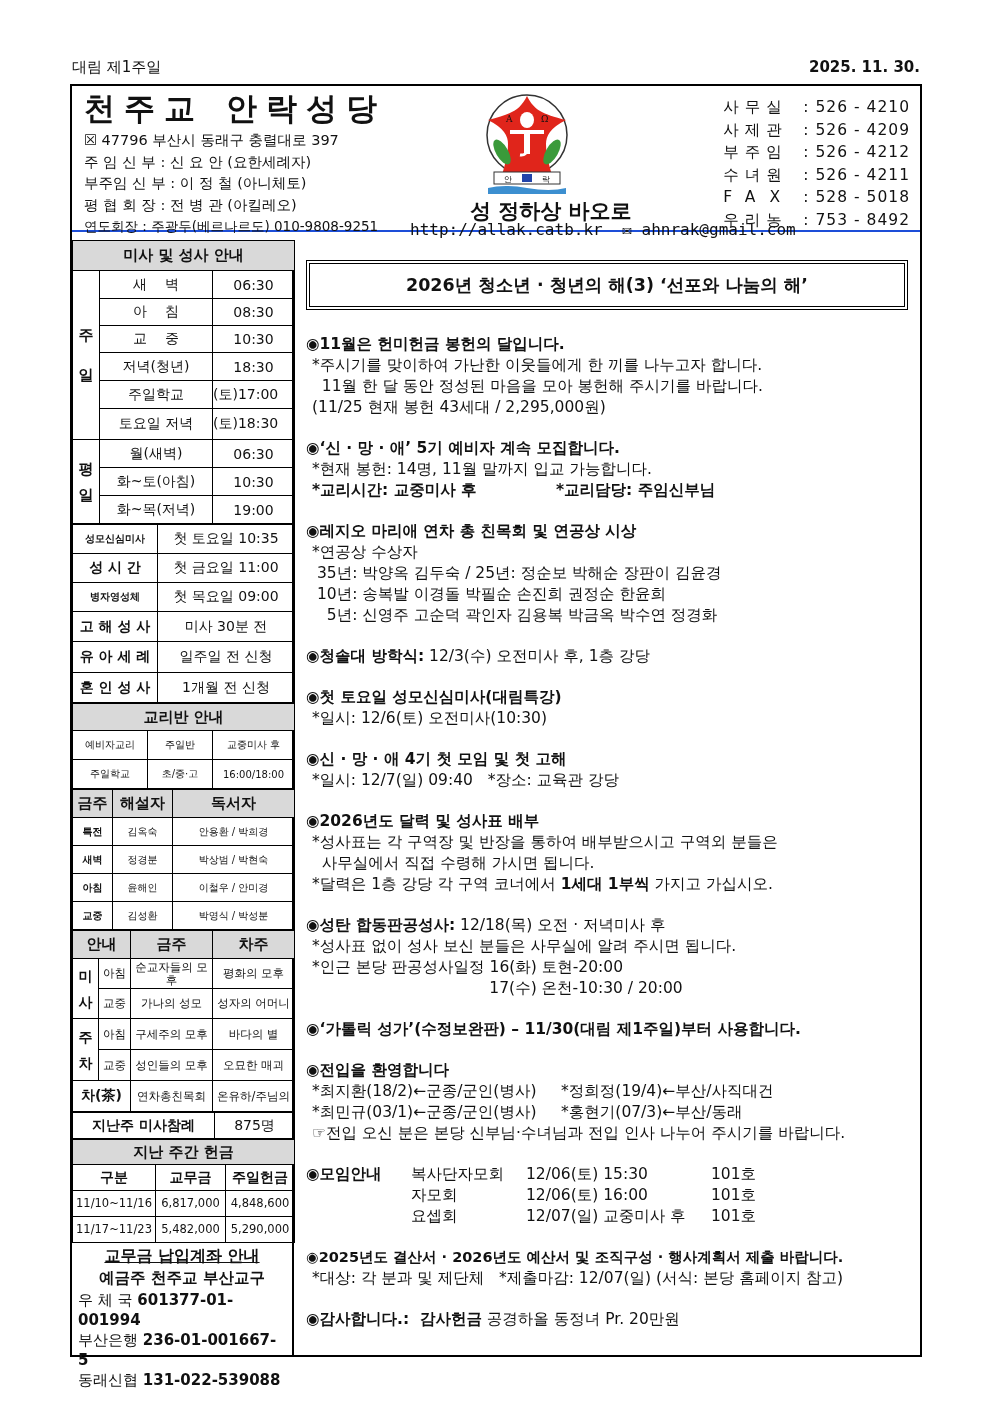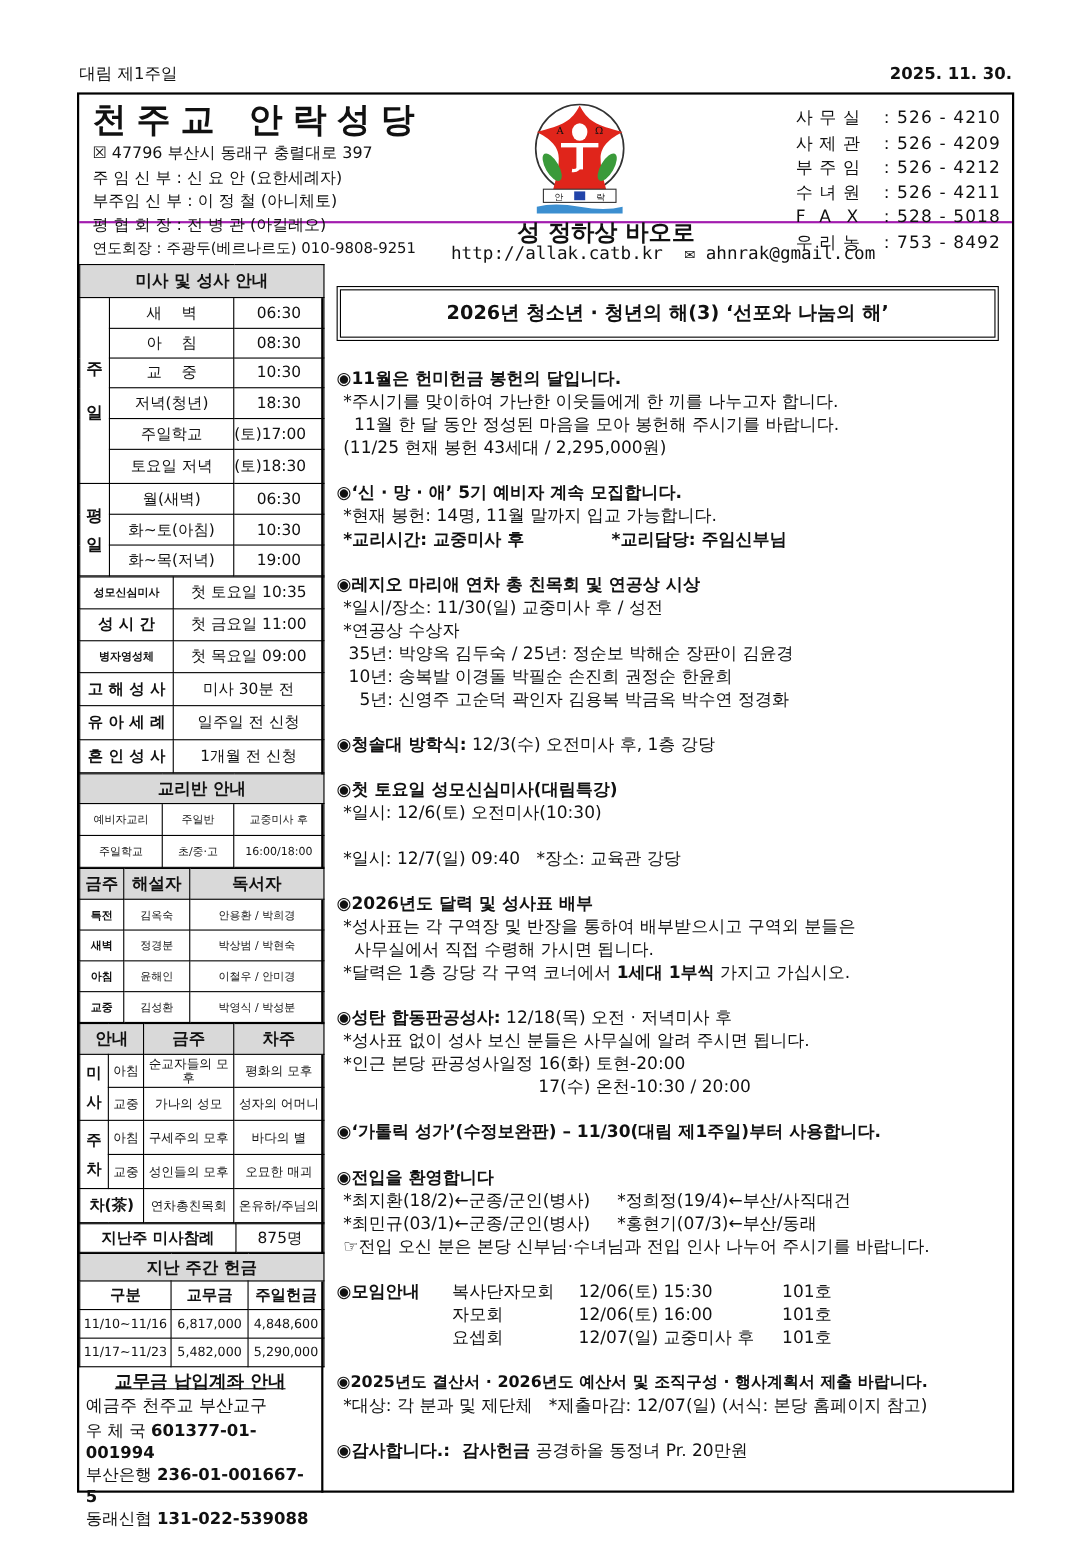--- a/index.html
+++ b/index.html
@@ -8,21 +8,21 @@
     font-family: "DejaVu Sans", "Liberation Sans", sans-serif;
     color: #111; position: relative; overflow: hidden;
   }
   .top-line { position: absolute; top: 58px; left: 72px; right: 72px; height: 24px; font-size: 15px; }
   .top-line .season { position: absolute; left: 0; top: 0; }
   .top-line .date { position: absolute; right: 0; top: 0; font-weight: bold; }
 
   .page { position: absolute; left: 70px; top: 84px; width: 852px; height: 1273px; border: 2px solid #000; }
 
   
-  .header { position: absolute; left: 0; top: 0; width: 848px; height: 117px; border-bottom: 2px solid #a21caf; }
+  .header { position: absolute; left: 0; top: 0; width: 848px; height: 146px; border-bottom: 2px solid #1d4ed8; }
   .church-name { position: absolute; left: 12px; top: 2px; font-size: 31px; font-weight: bold; letter-spacing: 9px; }
   .church-name .sp { display: inline-block; width: 22px; }
   .info { position: absolute; left: 12px; top: 44px; font-size: 14.5px; line-height: 21.5px; }
   .info div { white-space: nowrap; }
   .info .small { font-size: 13.5px; }
   .logo { position: absolute; left: 412px; top: 6px; width: 86px; height: 108px; }
   .patron { position: absolute; left: 398px; top: 111px; font-size: 21px; font-weight: bold; }
   .links { position: absolute; left: 338px; top: 134px; font-size: 16px; font-family: "DejaVu Sans Mono", monospace; white-space: nowrap; text-align: center; }
   .links span { margin-right: 10px; }
   .contacts { position: absolute; right: 10px; top: 10px; font-size: 15.5px; line-height: 22.5px; }
@@ -33,21 +33,21 @@
   
   .left { position: absolute; left: 0; top: 154px; width: 222px; height: 1117px; border-right: 2px solid #000; }
   table { border-collapse: collapse; width: 222px; table-layout: fixed; }
   td, th { border: 1px solid #000; text-align: center; font-weight: normal; font-size: 14px; padding: 0; }
   .hdr { background: #d9d9d9; font-size: 15px; font-weight: bold; }
   .bold { font-weight: bold; }
   .tiny { font-size: 11.5px; line-height: 13px; }
   .sm { font-size: 10px; }
   .acct-box { padding: 3px 6px; font-size: 15px; line-height: 20px; }
   .acct-box .title { text-align: center; font-size: 16px; font-weight: bold; text-decoration: underline; margin-bottom: 2px; }
-  .acct-box .holder { text-align: left; font-size: 15.5px; margin-bottom: 2px; }
+  .acct-box .holder { text-align: center; font-size: 15.5px; margin-bottom: 2px; font-weight: bold; }
   .acct-box .num { font-weight: bold; font-size: 15px; }
 
   
   .right { position: absolute; left: 224px; top: 154px; width: 624px; height: 1117px; padding: 0 0 0 10px; }
   .theme-box {
     margin-top: 20px; width: 602px; height: 50px;
     border: 4px double #000; text-align: center; font-size: 17.5px; font-weight: bold;
     line-height: 42px;
   }
   .notice { margin-top: 20px; font-size: 15.5px; line-height: 21px; }
@@ -379,37 +379,37 @@
     </div>
 
     <div class="notice">
       <div class="t">◉‘신 · 망 · 애’ 5기 예비자 계속 모집합니다.</div>
       <div class="l">*현재 봉헌: 14명, 11월 말까지 입교 가능합니다.</div>
       <div class="l" style="display:flex"><b style="width:244px">*교리시간: 교중미사 후</b><b>*교리담당: 주임신부님</b></div>
     </div>
 
     <div class="notice">
       <div class="t">◉레지오 마리애 연차 총 친목회 및 연공상 시상</div>
-      <div class="l">*일시/장소: 11/30(일) 교중미사 후 / 성전</div>
       <div class="l">*연공상 수상자</div>
       <div class="l"> 35년: 박양옥 김두숙 / 25년: 정순보 박해순 장판이 김윤경</div>
       <div class="l"> 10년: 송복발 이경돌 박필순 손진희 권정순 한윤희</div>
       <div class="l">   5년: 신영주 고순덕 곽인자 김용복 박금옥 박수연 정경화</div>
     </div>
 
     <div class="notice">
       <div><span class="t">◉청솔대 방학식:</span><span> 12/3(수) 오전미사 후, 1층 강당</span></div>
     </div>
 
     <div class="notice">
       <div class="t">◉첫 토요일 성모신심미사(대림특강)</div>
       <div class="l">*일시: 12/6(토) 오전미사(10:30)</div>
     </div>
 
     <div class="notice">
+      <div class="t">◉신 · 망 · 애 4기 첫 모임 및 첫 고해</div>
       <div class="l">*일시: 12/7(일) 09:40   *장소: 교육관 강당</div>
     </div>
 
     <div class="notice">
       <div class="t">◉2026년도 달력 및 성사표 배부</div>
       <div class="l">*성사표는 각 구역장 및 반장을 통하여 배부받으시고 구역외 분들은</div>
       <div class="l">  사무실에서 직접 수령해 가시면 됩니다.</div>
       <div class="l"><span>*달력은 1층 강당 각 구역 코너에서 </span><b>1세대 1부씩</b><span> 가지고 가십시오.</span></div>
     </div>
 

